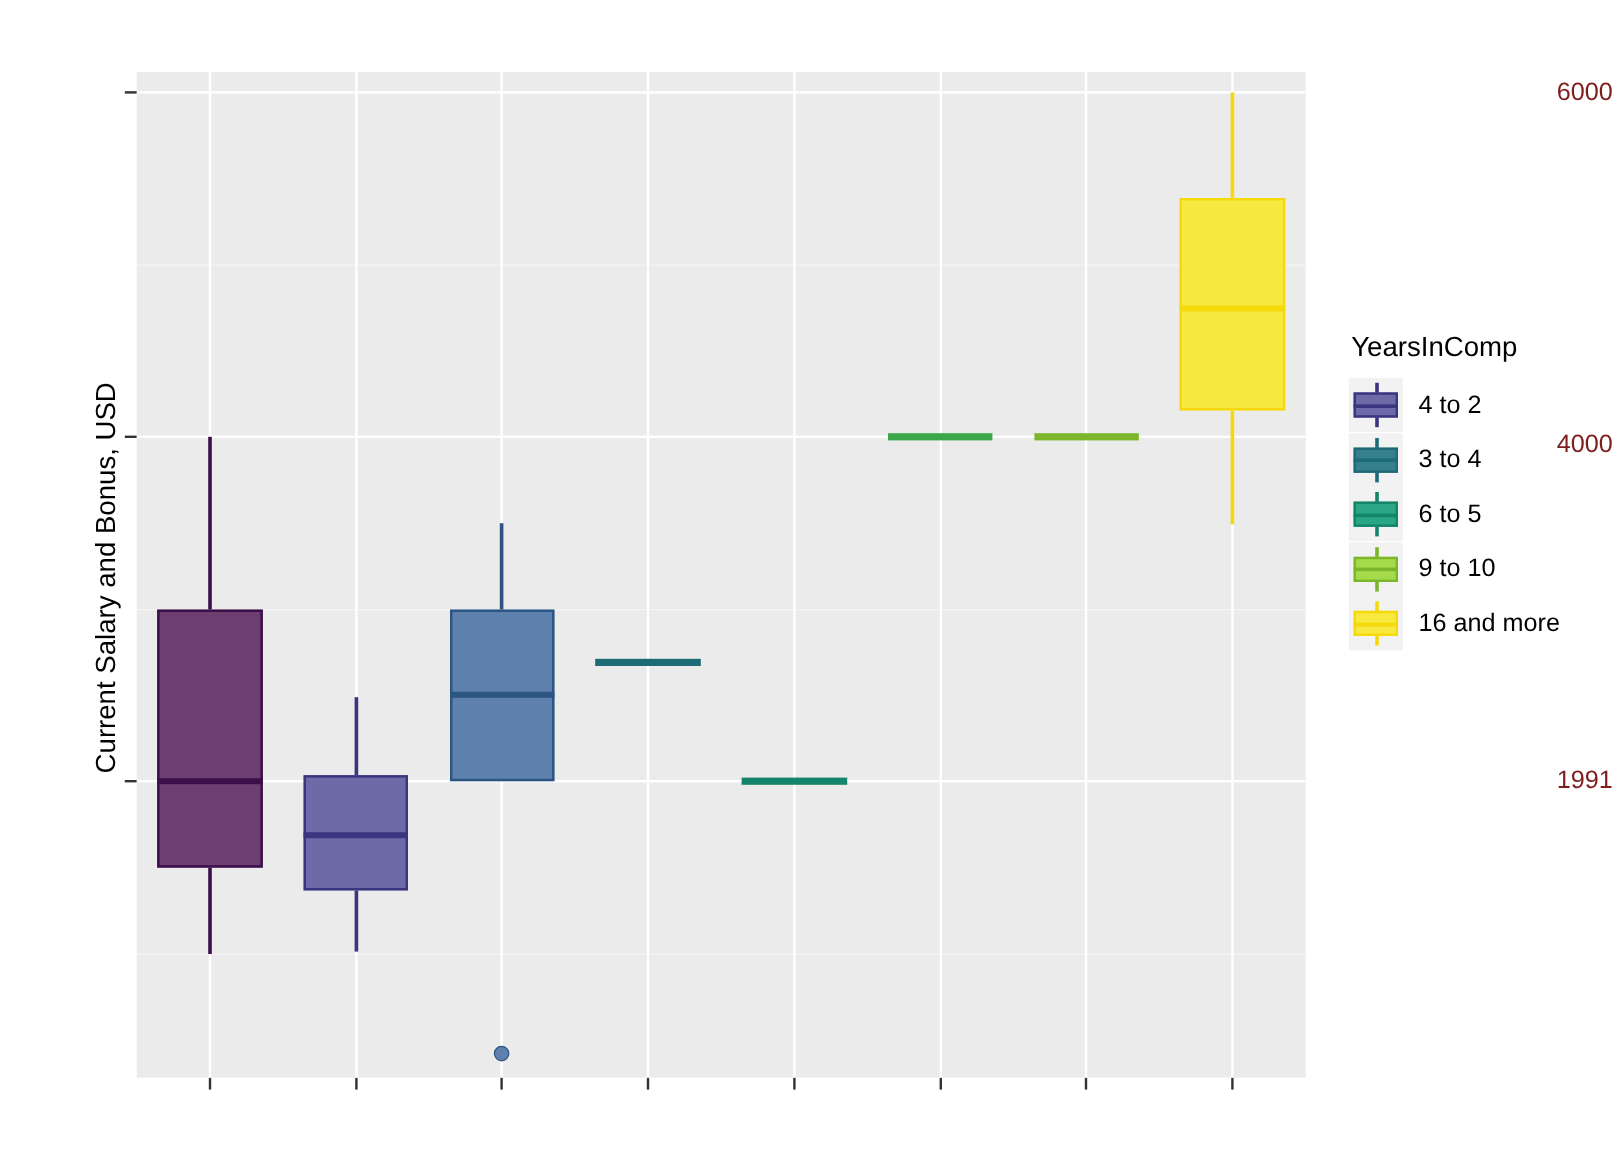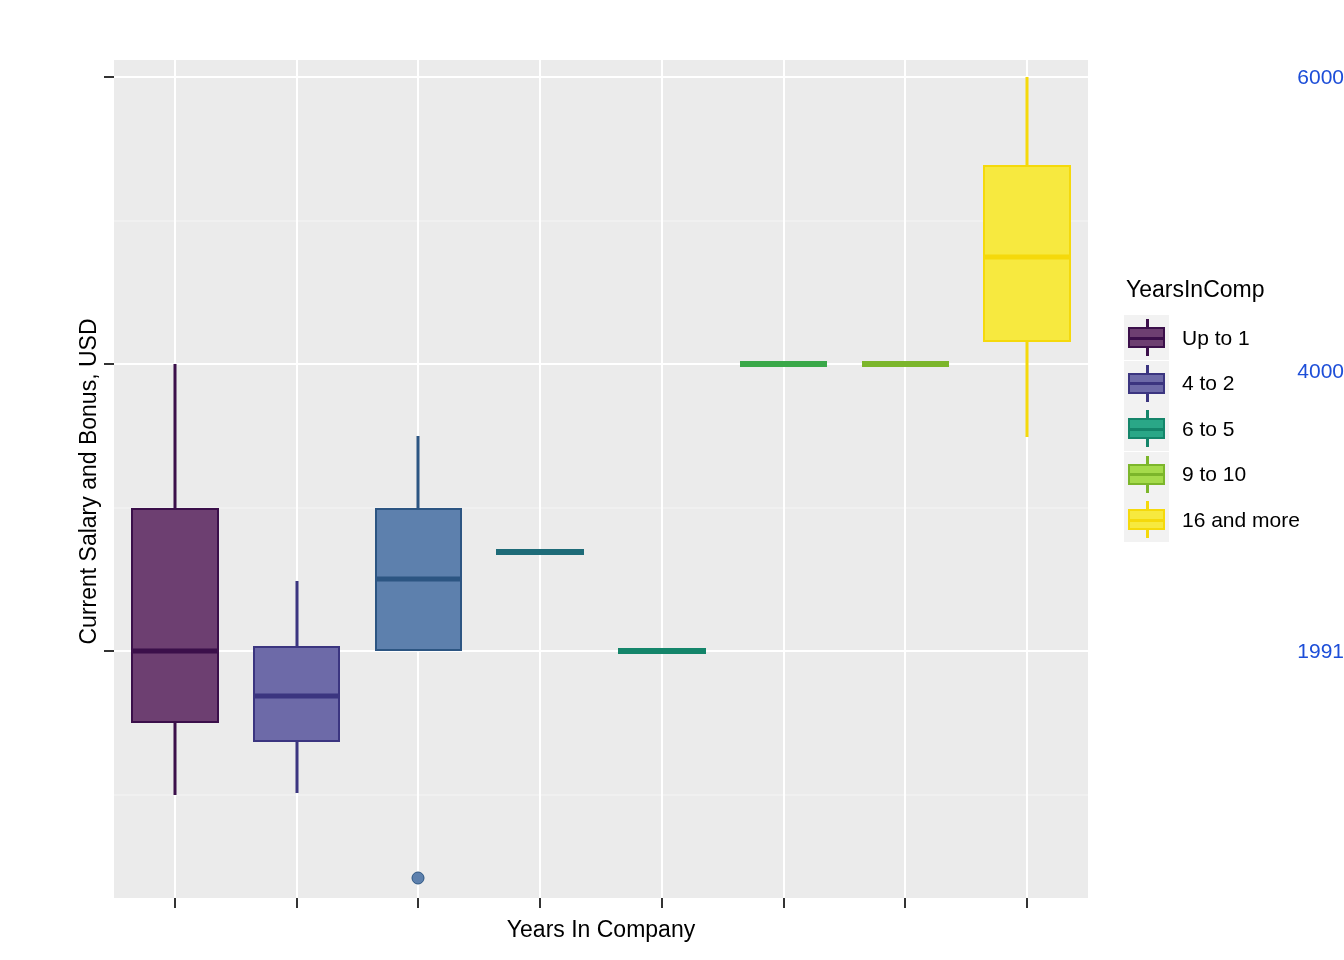--- a/index.html
+++ b/index.html
@@ -57,21 +57,21 @@
     white-space: nowrap;
   }
 
   
   .ytick-label {
     position: absolute;
     right: 0;
     width: 86px;
     text-align: right;
     font-size: 21px;
-    color: #1d4ed8;
+    color: #7f1d1d;
     transform: translateY(-50%);
     white-space: nowrap;
   }
   .ytick-mark {
     position: absolute;
     left: 104px;
     width: 10px;
     height: 2px;
     background: #333333;
     transform: translateY(-50%);
@@ -213,21 +213,20 @@
     white-space: nowrap;
   }
 </style>
 </head>
 <body>
 
 <div id="chart-root">
 
 
   <div class="y-axis-title">Current Salary and Bonus, USD</div>
-  <div class="x-axis-title">Years In Company</div>
 
   <div id="ytick-layer">
       <div class="ytick-label" style="top: 651.192px;">1991</div>
       <div class="ytick-mark" style="top: 651.192px;"></div>
       <div class="ytick-label" style="top: 371px;">4000</div>
       <div class="ytick-mark" style="top: 364.205px;"></div>
       <div class="ytick-label" style="top: 77.2192px;">6000</div>
       <div class="ytick-mark" style="top: 77.2192px;"></div>
     </div>
   <div id="xtick-layer">
@@ -276,38 +275,38 @@
       <div class="box-whisker" style="left: 913.125px; top: 281.964px; height: 95.4229px; background: rgb(245, 217, 11);"></div>
       <div class="box-rect" style="left: 869.295px; width: 87.66px; top: 104.75px; height: 177.214px; background: rgb(247, 233, 63); border-color: rgb(245, 217, 11);"></div>
       <div class="box-median" style="left: 869.295px; width: 87.66px; top: 197.303px; background: rgb(245, 217, 11);"></div>
     </div>
 
   <div class="legend">
     <div class="legend-title">YearsInComp</div>
     <div id="legend-rows">
         <div class="legend-row">
           <div class="legend-key">
-            <div class="k-whisk-top" style="background: rgb(59, 15, 74);"></div>
-            <div class="k-whisk-bot" style="background: rgb(59, 15, 74);"></div>
-            <div class="k-box" style="background: rgb(109, 63, 113); border-color: rgb(59, 15, 74);"></div>
-            <div class="k-median" style="background: rgb(59, 15, 74);"></div>
-          </div>
-          <div class="legend-label">Up to 1</div>
-        </div>
-        <div class="legend-row">
-          <div class="legend-key">
             <div class="k-whisk-top" style="background: rgb(59, 53, 128);"></div>
             <div class="k-whisk-bot" style="background: rgb(59, 53, 128);"></div>
             <div class="k-box" style="background: rgb(109, 106, 168); border-color: rgb(59, 53, 128);"></div>
             <div class="k-median" style="background: rgb(59, 53, 128);"></div>
           </div>
           <div class="legend-label">4 to 2</div>
         </div>
         <div class="legend-row">
           <div class="legend-key">
+            <div class="k-whisk-top" style="background: rgb(30, 107, 120);"></div>
+            <div class="k-whisk-bot" style="background: rgb(30, 107, 120);"></div>
+            <div class="k-box" style="background: rgb(53, 128, 143); border-color: rgb(30, 107, 120);"></div>
+            <div class="k-median" style="background: rgb(30, 107, 120);"></div>
+          </div>
+          <div class="legend-label">3 to 4</div>
+        </div>
+        <div class="legend-row">
+          <div class="legend-key">
             <div class="k-whisk-top" style="background: rgb(20, 133, 106);"></div>
             <div class="k-whisk-bot" style="background: rgb(20, 133, 106);"></div>
             <div class="k-box" style="background: rgb(42, 167, 135); border-color: rgb(20, 133, 106);"></div>
             <div class="k-median" style="background: rgb(20, 133, 106);"></div>
           </div>
           <div class="legend-label">6 to 5</div>
         </div>
         <div class="legend-row">
           <div class="legend-key">
             <div class="k-whisk-top" style="background: rgb(124, 182, 43);"></div>

